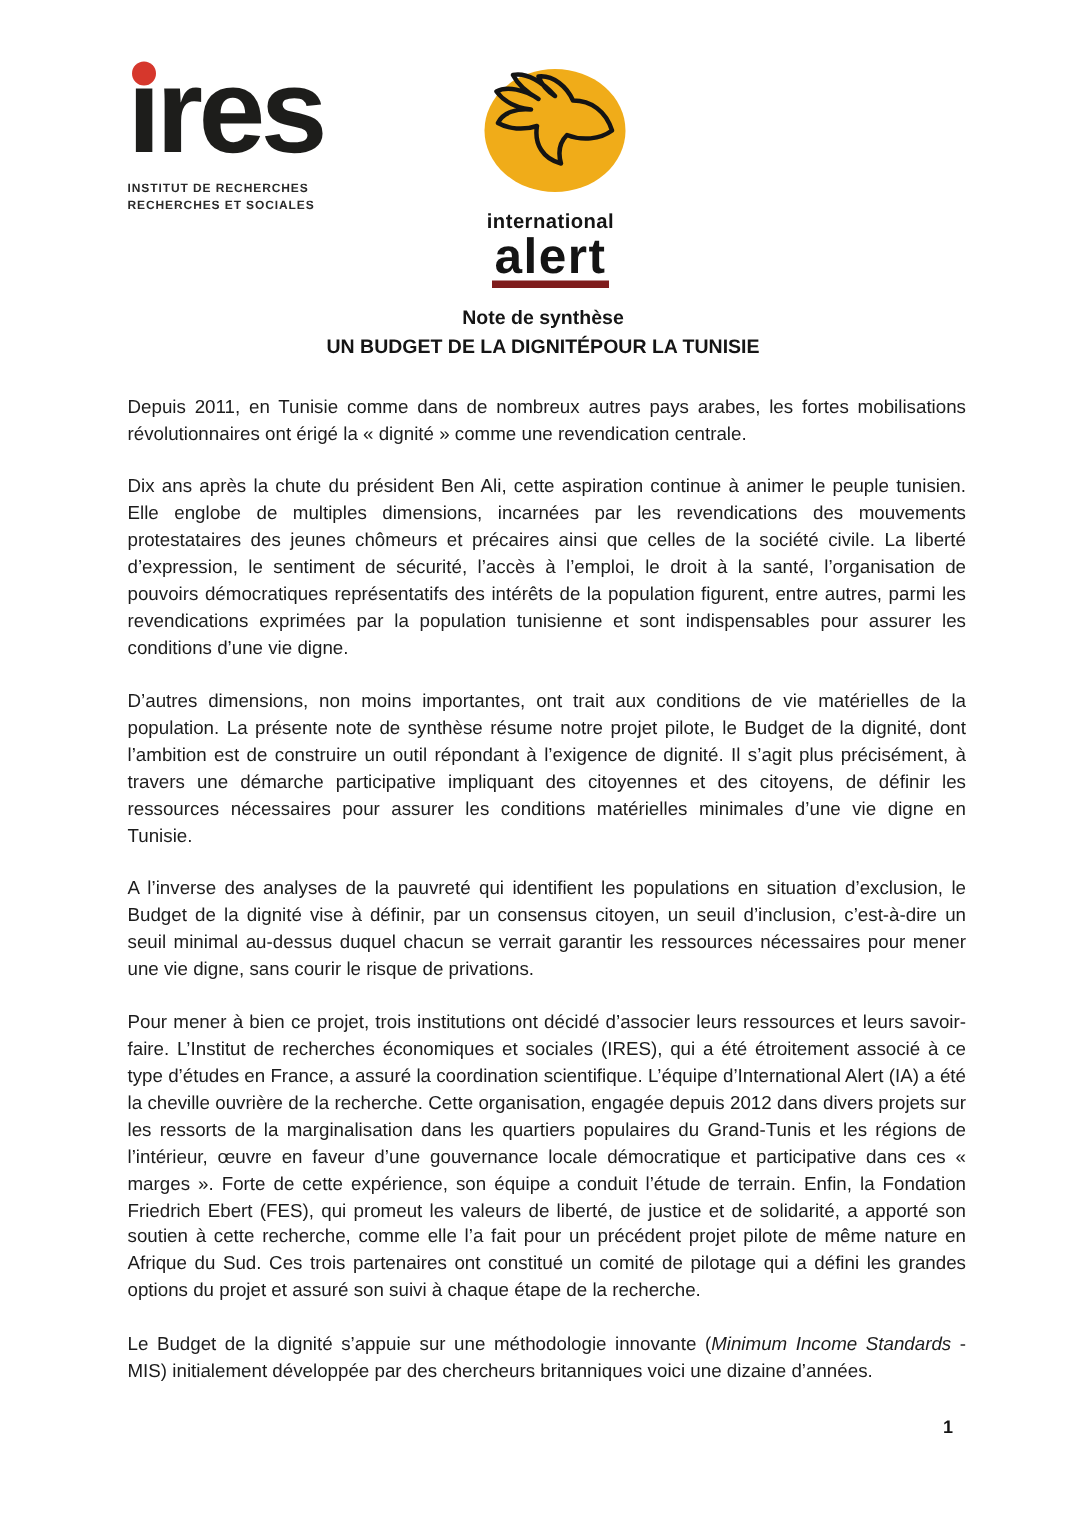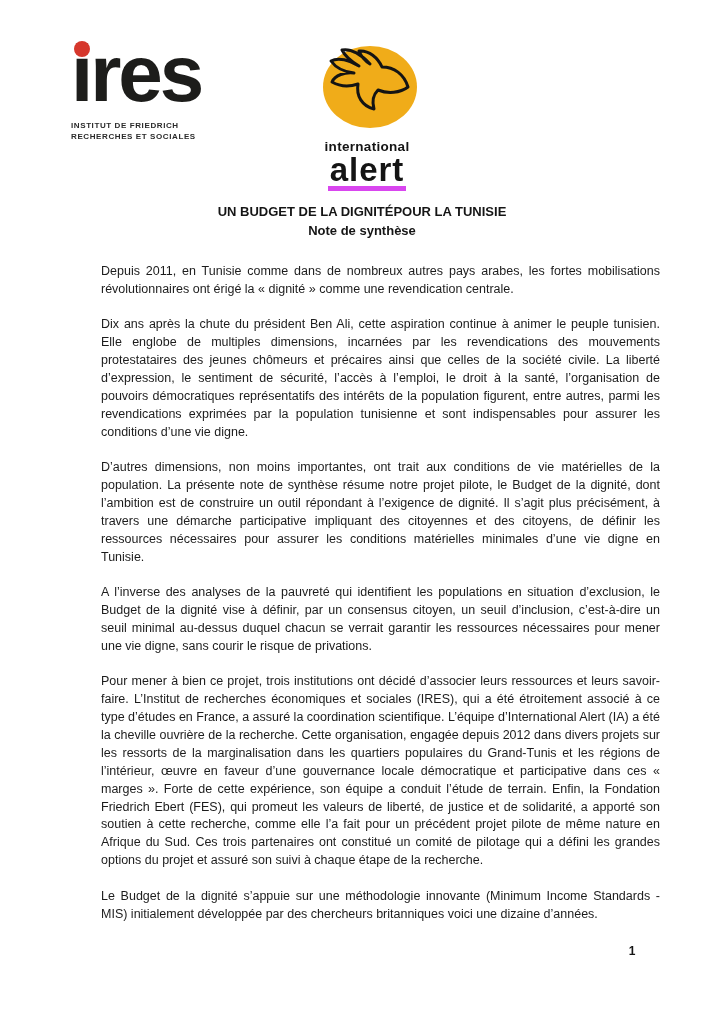--- a/index.html
+++ b/index.html
@@ -11,21 +11,21 @@
     background:#ffffff;
     overflow:hidden;
     font-family:"Liberation Sans", sans-serif;
     color:#1c1c1c;
   }
 
   
   .logo-header { position:absolute; top:0; left:0; width:724px; height:200px; }
 
   
-  .logo-ires { position:absolute; left:71px; top:34px; width:130px; }
+  .logo-ires { position:absolute; left:85px; top:34px; width:130px; }
   .ires-word {
     position:relative;
     font-size:80px; font-weight:bold; line-height:1;
     letter-spacing:-3px; color:#1d1d1b;
   }
   .ires-dot {
     position:absolute; left:3px; top:7px;
     width:16px; height:16px; border-radius:50%;
     background:#d6372c;
   }
@@ -34,65 +34,65 @@
     font-size:8px; font-weight:bold; letter-spacing:0.6px;
     color:#2a2a2a; line-height:11px; white-space:nowrap;
   }
 
   
   .logo-alert { position:absolute; left:305px; top:42px; width:124px; text-align:center; }
   .alert-intl { font-size:13.5px; font-weight:bold; color:#141414; letter-spacing:0.3px; margin-top:1px; }
   .alert-word {
     display:inline-block;
     font-size:33px; font-weight:bold; letter-spacing:1px; line-height:0.95;
-    color:#141414; border-bottom:5px solid #d946ef; padding:0 2px 1px 2px;
+    color:#141414; border-bottom:5px solid #7f1d1d; padding:0 2px 1px 2px;
   }
 
   
   .logo-fes { position:absolute; left:533px; top:52px; }
   .logo-fes text {
     font-family:"Liberation Sans", sans-serif;
     font-weight:bold;
   }
 
   
   .title-block {
     position:absolute; top:202px; left:0; width:724px;
     text-align:center; font-weight:bold; font-size:13px; line-height:19px;
     color:#151515;
   }
 
   
   .doc-body {
-    position:absolute; top:263px; left:101px; width:559px;
+    position:absolute; top:263px; left:85px; width:559px;
     font-size:12.5px; line-height:17.9px; text-align:justify;
     color:#1c1c1c;
   }
   .doc-body p { margin:0 0 17.5px 0; }
-  .doc-body .seg-italic { }
+  .doc-body .seg-italic { font-style:italic; }
 
   .page-number {
     position:absolute; left:622px; top:944px; width:20px;
     font-size:12px; font-weight:bold; text-align:center; color:#151515;
   }
 </style>
 </head>
 <body>
 
 <div class="page">
 
   <header class="logo-header">
 
     <div class="logo-ires">
       <div class="ires-word">
         <span>ires</span>
         <span class="ires-dot"></span>
       </div>
       <div class="ires-sub">
-        <div>INSTITUT DE FRIEDRICH</div>
+        <div>INSTITUT DE RECHERCHES</div>
         <div>RECHERCHES ET SOCIALES</div>
       </div>
     </div>
 
     <div class="logo-alert">
       <svg width="112" height="92" viewBox="0 0 112 92" aria-hidden="true">
         <ellipse cx="59" cy="45" rx="47" ry="41" fill="#f0ac19"></ellipse>
         <path d="M 97,45
                  C 93,32 83,25 71,25
                  C 67,16 58,8 48,9
@@ -110,22 +110,22 @@
       <div class="alert-intl">international</div>
       <div>
         <span class="alert-word">alert</span>
       </div>
     </div>
 
 
   </header>
 
   <div class="title-block">
+    <div>Note de synthèse</div>
     <div>UN BUDGET DE LA DIGNITÉPOUR LA TUNISIE</div>
-    <div>Note de synthèse</div>
   </div>
 
   <main class="doc-body">
       <p><span>Depuis 2011, en Tunisie comme dans de nombreux autres pays arabes, les fortes mobilisations révolutionnaires ont érigé la « dignité » comme une revendication centrale.</span></p>
       <p><span>Dix ans après la chute du président Ben Ali, cette aspiration continue à animer le peuple tunisien. Elle englobe de multiples dimensions, incarnées par les revendications des mouvements protestataires des jeunes chômeurs et précaires ainsi que celles de la société civile. La liberté d’expression, le sentiment de sécurité, l’accès à l’emploi, le droit à la santé, l’organisation de pouvoirs démocratiques représentatifs des intérêts de la population figurent, entre autres, parmi les revendications exprimées par la population tunisienne et sont indispensables pour assurer les conditions d’une vie digne.</span></p>
       <p><span>D’autres dimensions, non moins importantes, ont trait aux conditions de vie matérielles de la population. La présente note de synthèse résume notre projet pilote, le Budget de la dignité, dont l’ambition est de construire un outil répondant à l’exigence de dignité. Il s’agit plus précisément, à travers une démarche participative impliquant des citoyennes et des citoyens, de définir les ressources nécessaires pour assurer les conditions matérielles minimales d’une vie digne en Tunisie.</span></p>
       <p><span>A l’inverse des analyses de la pauvreté qui identifient les populations en situation d’exclusion, le Budget de la dignité vise à définir, par un consensus citoyen, un seuil d’inclusion, c’est-à-dire un seuil minimal au-dessus duquel chacun se verrait garantir les ressources nécessaires pour mener une vie digne, sans courir le risque de privations.</span></p>
       <p><span>Pour mener à bien ce projet, trois institutions ont décidé d’associer leurs ressources et leurs savoir-faire. L’Institut de recherches économiques et sociales (IRES), qui a été étroitement associé à ce type d’études en France, a assuré la coordination scientifique. L’équipe d’International Alert (IA) a été la cheville ouvrière de la recherche. Cette organisation, engagée depuis 2012 dans divers projets sur les ressorts de la marginalisation dans les quartiers populaires du Grand-Tunis et les régions de l’intérieur, œuvre en faveur d’une gouvernance locale démocratique et participative dans ces « marges ». Forte de cette expérience, son équipe a conduit l’étude de terrain. Enfin, la Fondation Friedrich Ebert (FES), qui promeut les valeurs de liberté, de justice et de solidarité, a apporté son soutien à cette recherche, comme elle l’a fait pour un précédent projet pilote de même nature en Afrique du Sud. Ces trois partenaires ont constitué un comité de pilotage qui a défini les grandes options du projet et assuré son suivi à chaque étape de la recherche.</span></p>
       <p><span>Le Budget de la dignité s’appuie sur une méthodologie innovante (</span><span class="seg-italic">Minimum Income Standards</span><span> - MIS) initialement développée par des chercheurs britanniques voici une dizaine d’années.</span></p>
     </main>

